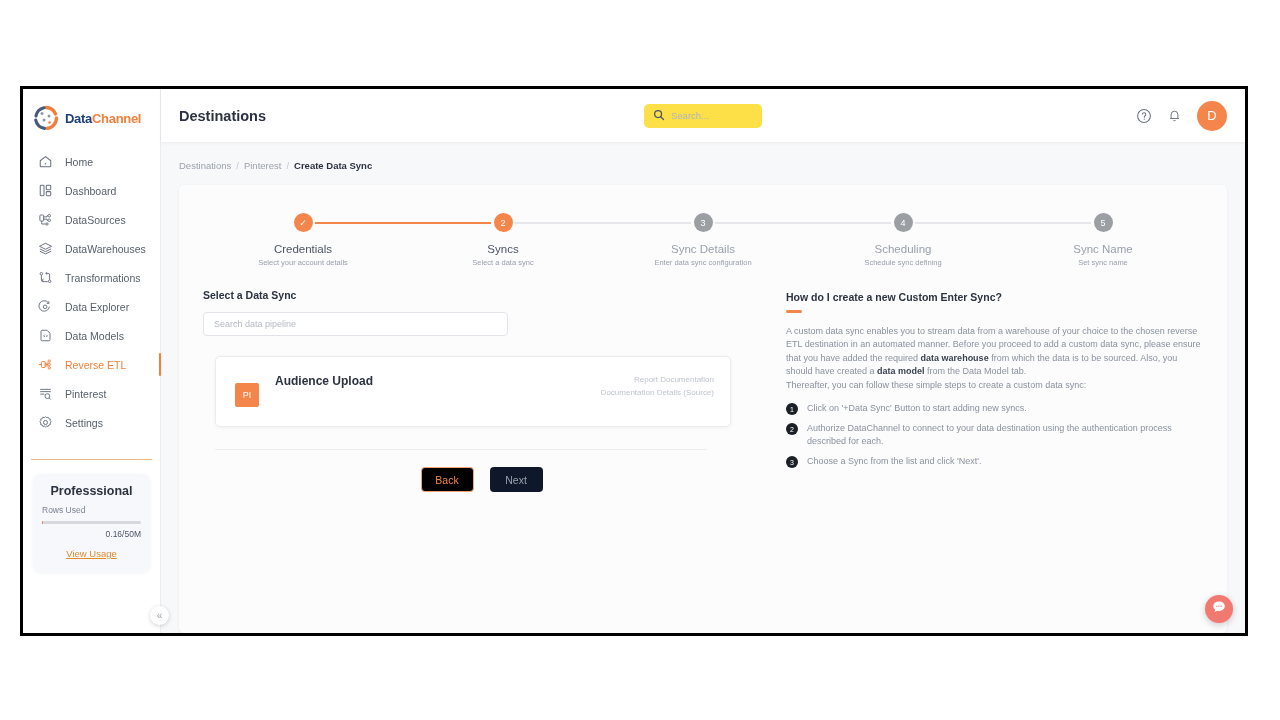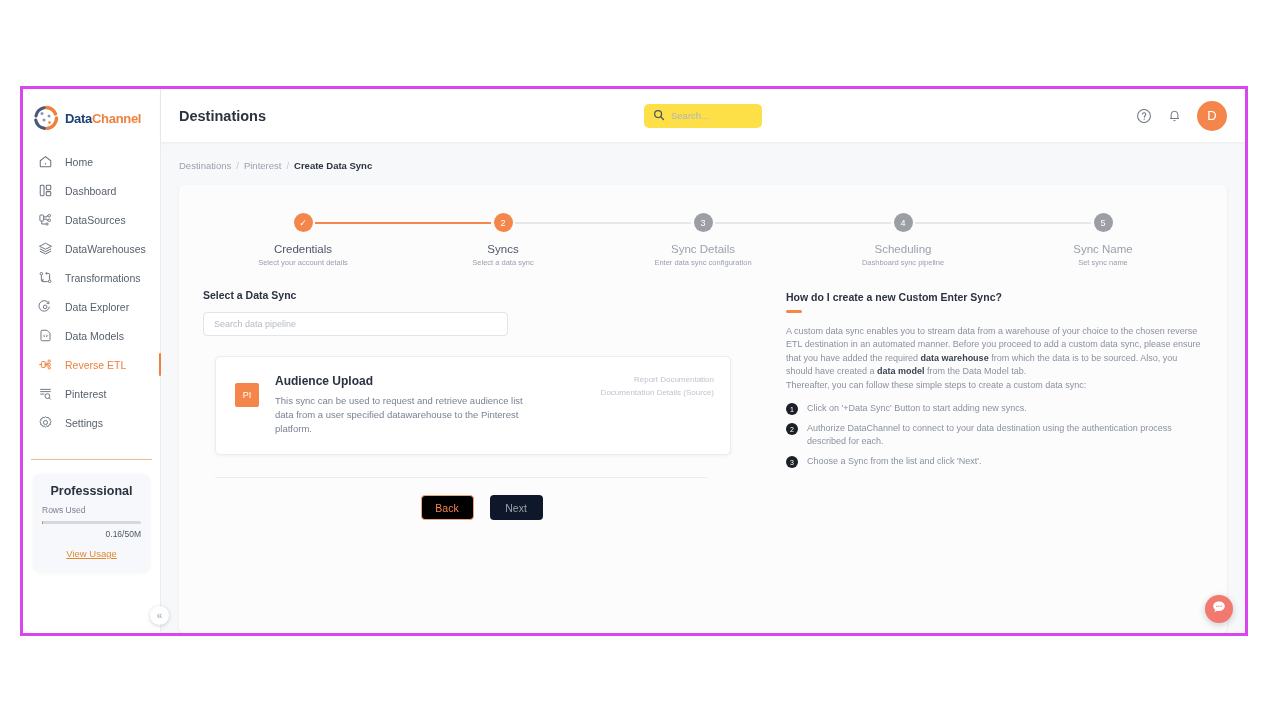--- a/index.html
+++ b/index.html
@@ -6,21 +6,21 @@
   html, body {
     width: 1280px; height: 720px;
     background: #ffffff;
     font-family: "Liberation Sans", sans-serif;
     overflow: hidden;
   }
   #app-frame {
     position: absolute;
     left: 20px; top: 86px;
     width: 1228px; height: 550px;
-    border: 3px solid #d946ef;
+    border: 3px solid #000000;
     background: #f7f8fa;
     overflow: hidden;
     display: flex;
   }
 
   
   .sidebar {
     width: 138px; flex: 0 0 138px;
     background: #ffffff;
     border-right: 1px solid #ececf0;
@@ -431,41 +431,40 @@
           <span class="line right"></span>
           <span class="dot">3</span>
           <span class="s-label">Sync Details</span>
           <span class="s-desc">Enter data sync configuration</span>
         </div>
         <div class="step muted">
           <span class="line left"></span>
           <span class="line right"></span>
           <span class="dot">4</span>
           <span class="s-label">Scheduling</span>
-          <span class="s-desc">Dashboard sync pipeline</span>
+          <span class="s-desc">Schedule sync defining</span>
         </div>
         <div class="step muted">
           <span class="line left"></span>
           <span class="dot">5</span>
           <span class="s-label">Sync Name</span>
           <span class="s-desc">Set sync name</span>
         </div>
       </div>
 
       <div class="body-area">
 
         <div class="left-col">
           <div class="sec-title">Select a Data Sync</div>
           <input class="pipe-search" type="text" placeholder="Search data pipeline" style="">
 
           <div class="sync-card">
             <span class="sync-badge">PI</span>
             <div>
               <div class="sync-name">Audience Upload</div>
-              <div class="sync-desc">This sync can be used to request and retrieve audience list data from a user specified datawarehouse to the Pinterest platform.</div>
             </div>
             <div class="sync-docs">
               <span>Report Documentation</span>
               <span>Documentation Details (Source)</span>
             </div>
           </div>
 
           <div class="divider-soft"></div>
 
           <div class="btn-row">

